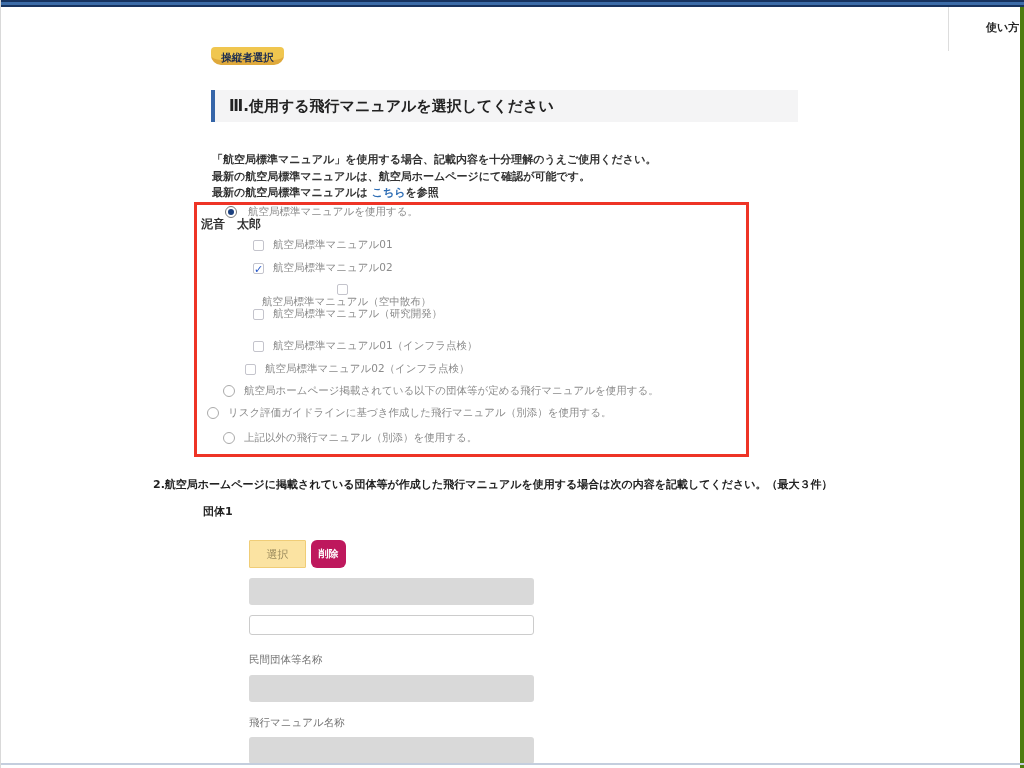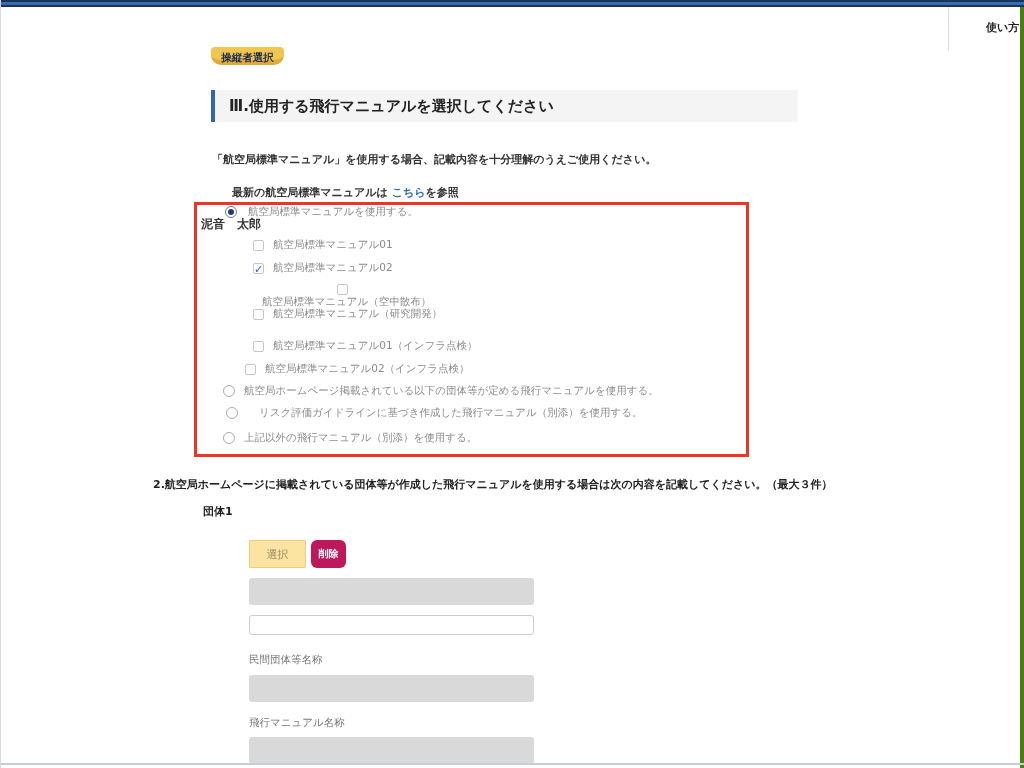--- a/index.html
+++ b/index.html
@@ -36,21 +36,21 @@
     position:absolute; left:210px; top:90px; width:587px; height:32px;
     background:#f4f4f5; border-left:4px solid #3565a8;
     display:flex; align-items:center; padding-left:14px;
   }
   .sec-header span { font-size:15px; font-weight:bold; color:#222; }
   
   .intro { position:absolute; font-size:11px; font-weight:bold; color:#333; white-space:nowrap; }
   .l1 { left:202px; top:136px; }
   .l2 { left:211px; top:152px; }
   .l3 { left:211px; top:169px; }
-  .l4 { left:211px; top:185px;margin-left:20px; }
+  .l4 { left:211px; top:185px; }
   .link { color:#2e6db4; cursor:pointer; text-decoration:none; }
   
   .red-box {
     position:absolute; left:193px; top:202px; width:555px; height:255px;
     border:3px solid #ee3426; pointer-events:none;
   }
   
   .opt-row { position:absolute; display:flex; align-items:center; white-space:nowrap; }
   .opt-label { font-size:10.5px; color:#8b8b8b; margin-left:9px; }
   .radio {
@@ -108,20 +108,21 @@
   <div class="help-divider"></div>
   <a class="help-link">使い方</a>
 
   <button class="pilot-btn">操縦者選択</button>
 
   <div class="sec-header">
     <span>Ⅲ.使用する飛行マニュアルを選択してください</span>
   </div>
 
   <div class="intro l2">「航空局標準マニュアル」を使用する場合、記載内容を十分理解のうえご使用ください。</div>
+  <div class="intro l3">最新の航空局標準マニュアルは、航空局ホームページにて確認が可能です。</div>
   <div class="intro l4">
     <span>最新の航空局標準マニュアルは </span><a class="link">こちら</a><span>を参照</span>
   </div>
 
   <div class="red-box"></div>
 
   <div class="opt-row" style="left:224px; top:205px;">
     <span class="radio selected"></span>
     <span class="opt-label" style="margin-left:11px;">航空局標準マニュアルを使用する。</span>
   </div>
@@ -150,21 +151,21 @@
   </div>
   <div class="opt-row" style="left:244px; top:362px;text-align:right;">
     <span class="checkbox"></span>
     <span class="opt-label">航空局標準マニュアル02（インフラ点検）</span>
   </div>
 
   <div class="opt-row" style="left:222px; top:384px;">
     <span class="radio"></span>
     <span class="opt-label">航空局ホームページ掲載されている以下の団体等が定める飛行マニュアルを使用する。</span>
   </div>
-  <div class="opt-row" style="left:225px; top:406px;gap:12px;">
+  <div class="opt-row" style="left:206px; top:406px;">
     <span class="radio"></span>
     <span class="opt-label">リスク評価ガイドラインに基づき作成した飛行マニュアル（別添）を使用する。</span>
   </div>
   <div class="opt-row" style="left:222px; top:431px;">
     <span class="radio"></span>
     <span class="opt-label">上記以外の飛行マニュアル（別添）を使用する。</span>
   </div>
 
   <div class="q2-text">2.航空局ホームページに掲載されている団体等が作成した飛行マニュアルを使用する場合は次の内容を記載してください。（最大３件）</div>
   <div class="group-label">団体1</div>

